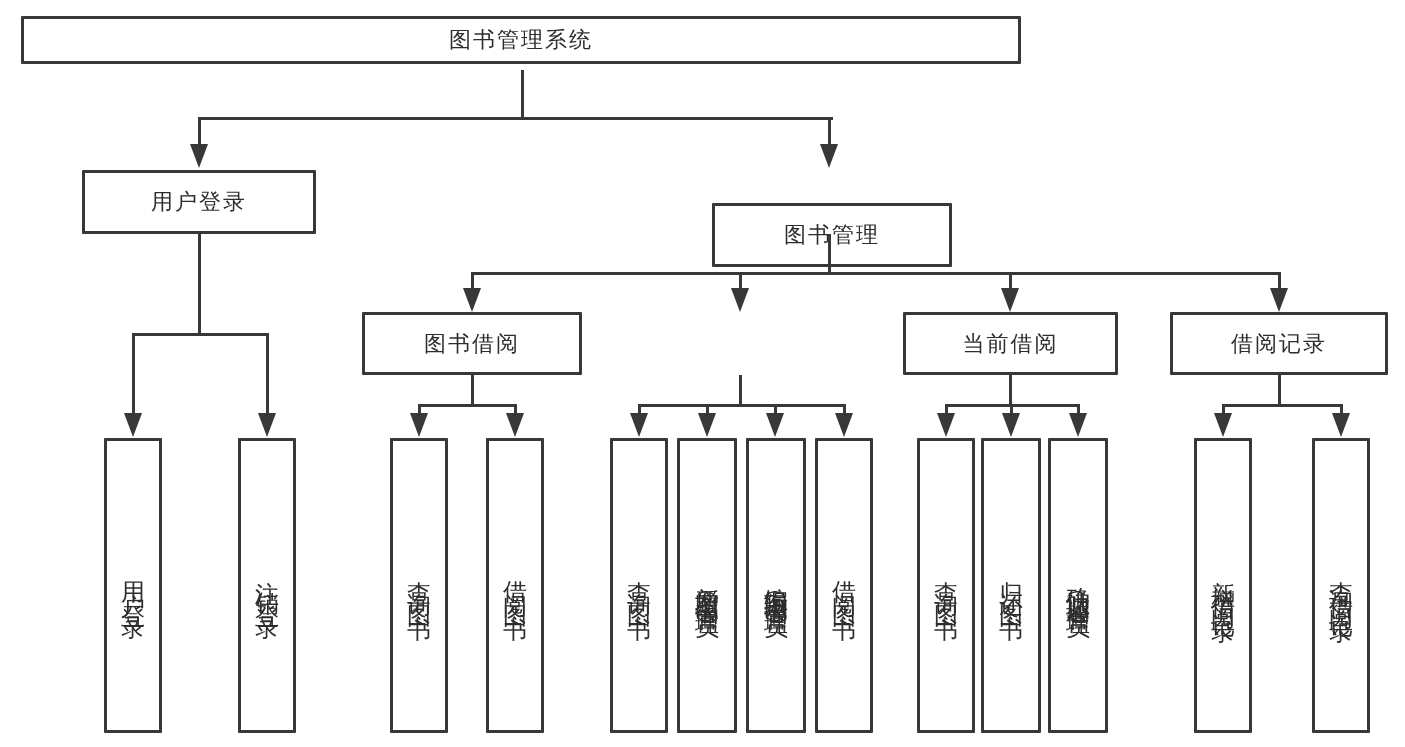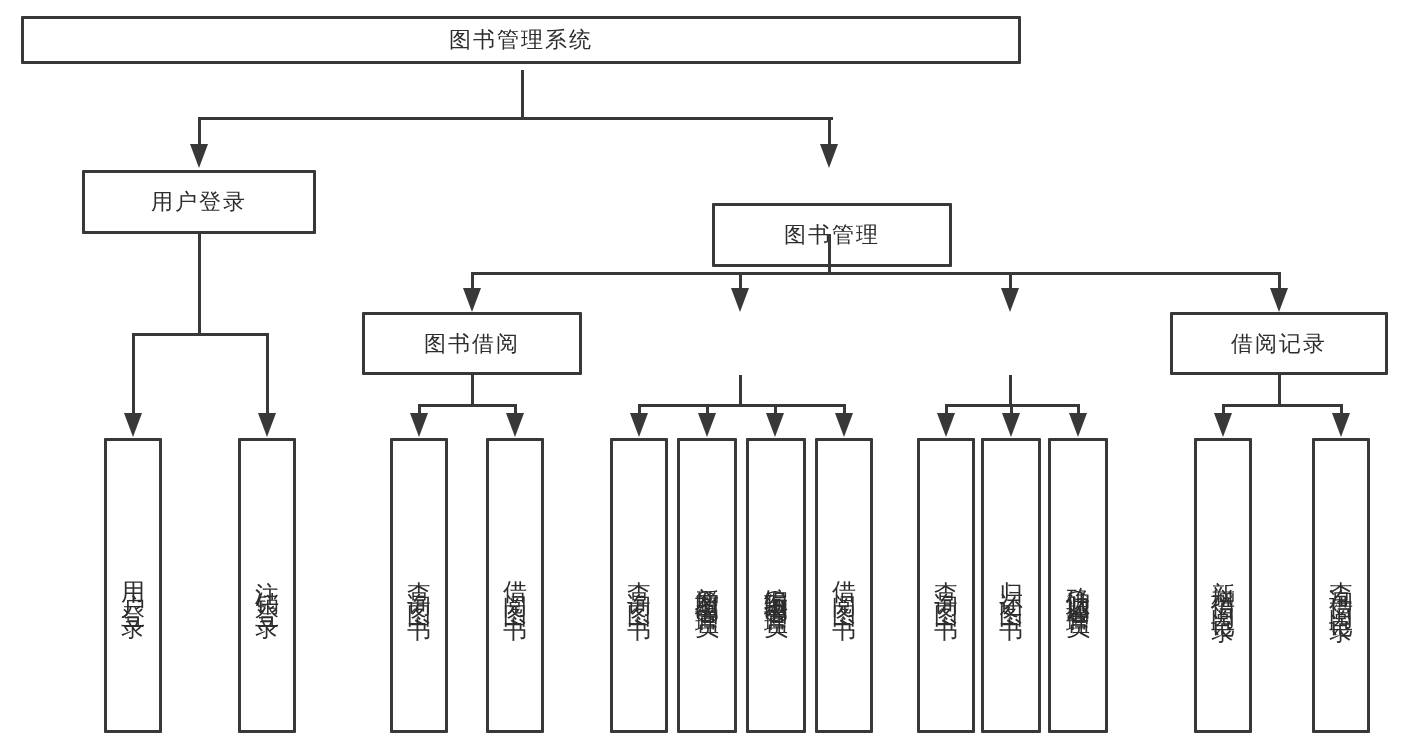--- a/index.html
+++ b/index.html
@@ -94,20 +94,23 @@
   <div class="vline" style="left:738.5px;top:274px;height:16px;"></div>
   <div class="arrow" style="left:731px;top:288px;"></div>
   <div class="vline" style="left:1008.5px;top:274px;height:16px;"></div>
   <div class="arrow" style="left:1001px;top:288px;"></div>
   <div class="vline" style="left:1277.5px;top:274px;height:16px;"></div>
   <div class="arrow" style="left:1270px;top:288px;"></div>
 
   <div class="box" style="left:362px;top:312px;width:220px;height:63px;">
     <span>图书借阅</span>
   </div>
+  <div class="box" style="left:903px;top:312px;width:215px;height:63px;">
+    <span>当前借阅</span>
+  </div>
   <div class="box" style="left:1170px;top:312px;width:218px;height:63px;">
     <span>借阅记录</span>
   </div>
 
   <div class="vline" style="left:470.5px;top:375px;height:31px;"></div>
   <div class="hline" style="left:417.5px;top:404px;width:99px;"></div>
   <div class="vline" style="left:417.5px;top:406px;height:9px;"></div>
   <div class="arrow" style="left:410px;top:413px;"></div>
   <div class="vline" style="left:513.5px;top:406px;height:9px;"></div>
   <div class="arrow" style="left:506px;top:413px;"></div>

